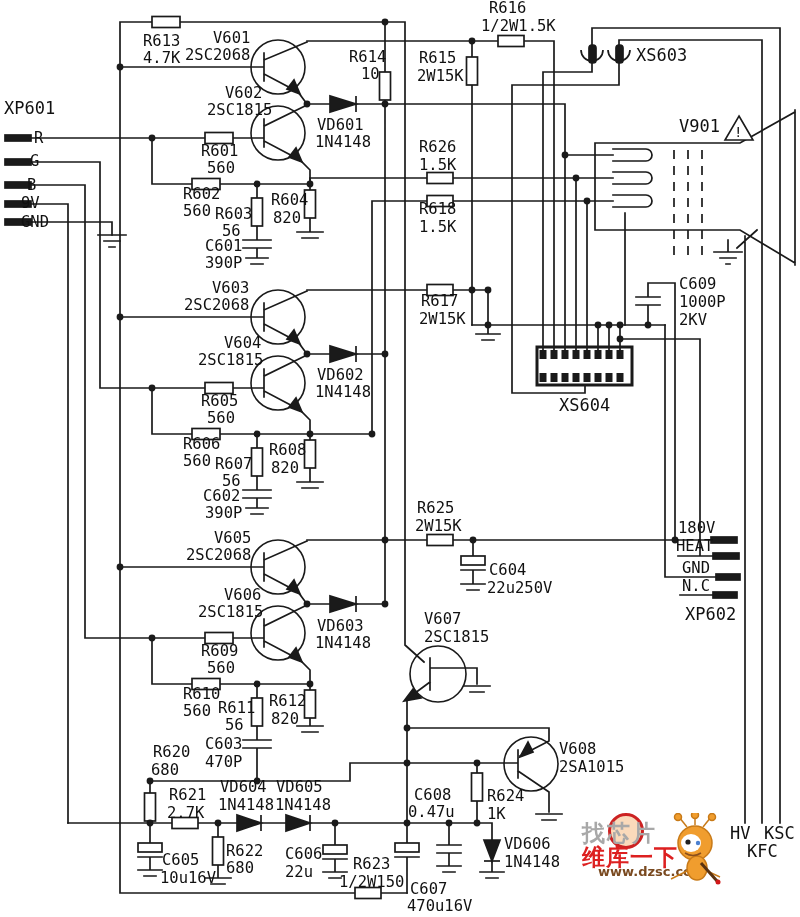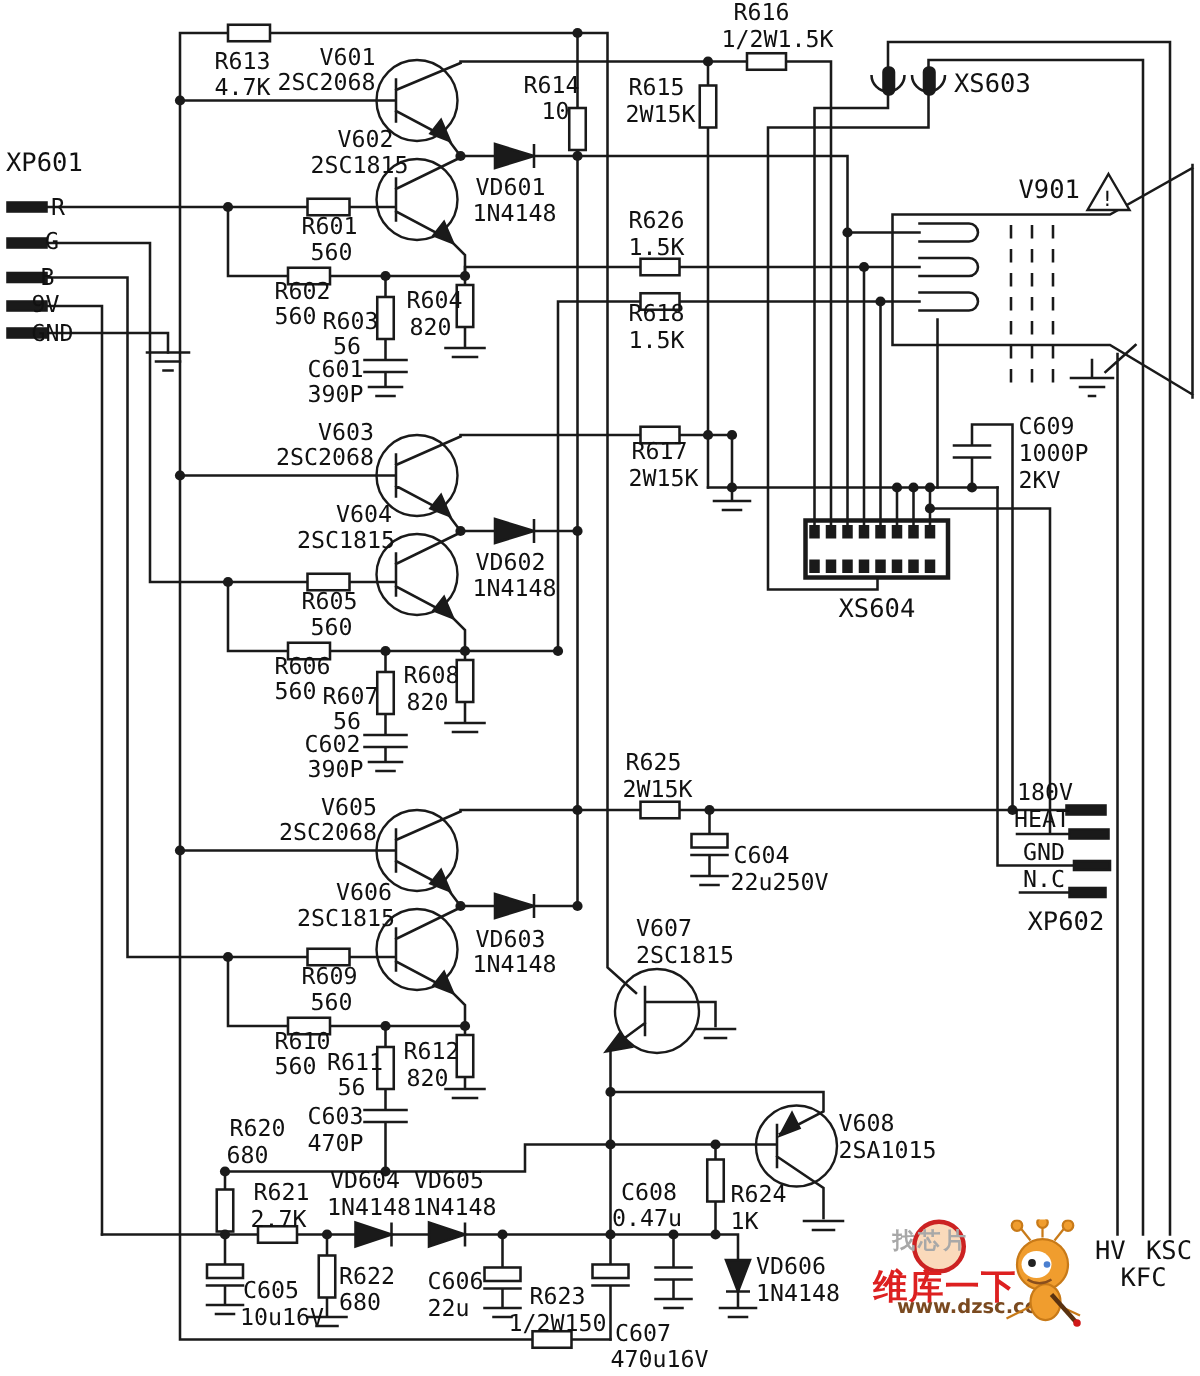--- a/index.html
+++ b/index.html
@@ -1,20 +1,20 @@
 <!DOCTYPE html>
 <html><head>
 <meta charset="utf-8">
 <style>
   html,body{margin:0;padding:0;background:#ffffff;}
   #stage{position:relative;width:800px;height:917px;background:#ffffff;overflow:hidden;
          font-family:"DejaVu Sans Mono","Liberation Mono",monospace;}
   svg text{font-family:"DejaVu Sans Mono","Liberation Mono",monospace;fill:#111;}
   .wm{position:absolute;left:578px;top:816px;width:160px;height:70px;pointer-events:none;}
-  .wm-top{position:absolute;left:17px;top:2px;font-size:15px;font-weight:bold;color:#a8a8a8;
+  .wm-top{position:absolute;left:4px;top:2px;font-size:23px;font-weight:bold;color:#a8a8a8;
           letter-spacing:2px;font-family:Liberation Sans, sans-serif;}
   .wm-ring{position:absolute;left:30px;top:-3px;width:30px;height:30px;border:3px solid #cc2222;
            border-radius:50%;background:rgba(240,150,60,.35);}
   .wm-main{position:absolute;left:4px;top:26px;font-size:23px;font-weight:bold;color:#dd2020;
            font-family:"DejaVu Sans","Liberation Sans",sans-serif;letter-spacing:1px;}
   .wm-url{position:absolute;left:20px;top:48px;font-size:13px;font-weight:bold;color:#7a4a20;
           font-family:"DejaVu Sans","Liberation Sans",sans-serif;}
 </style>
 </head>
 <body>

